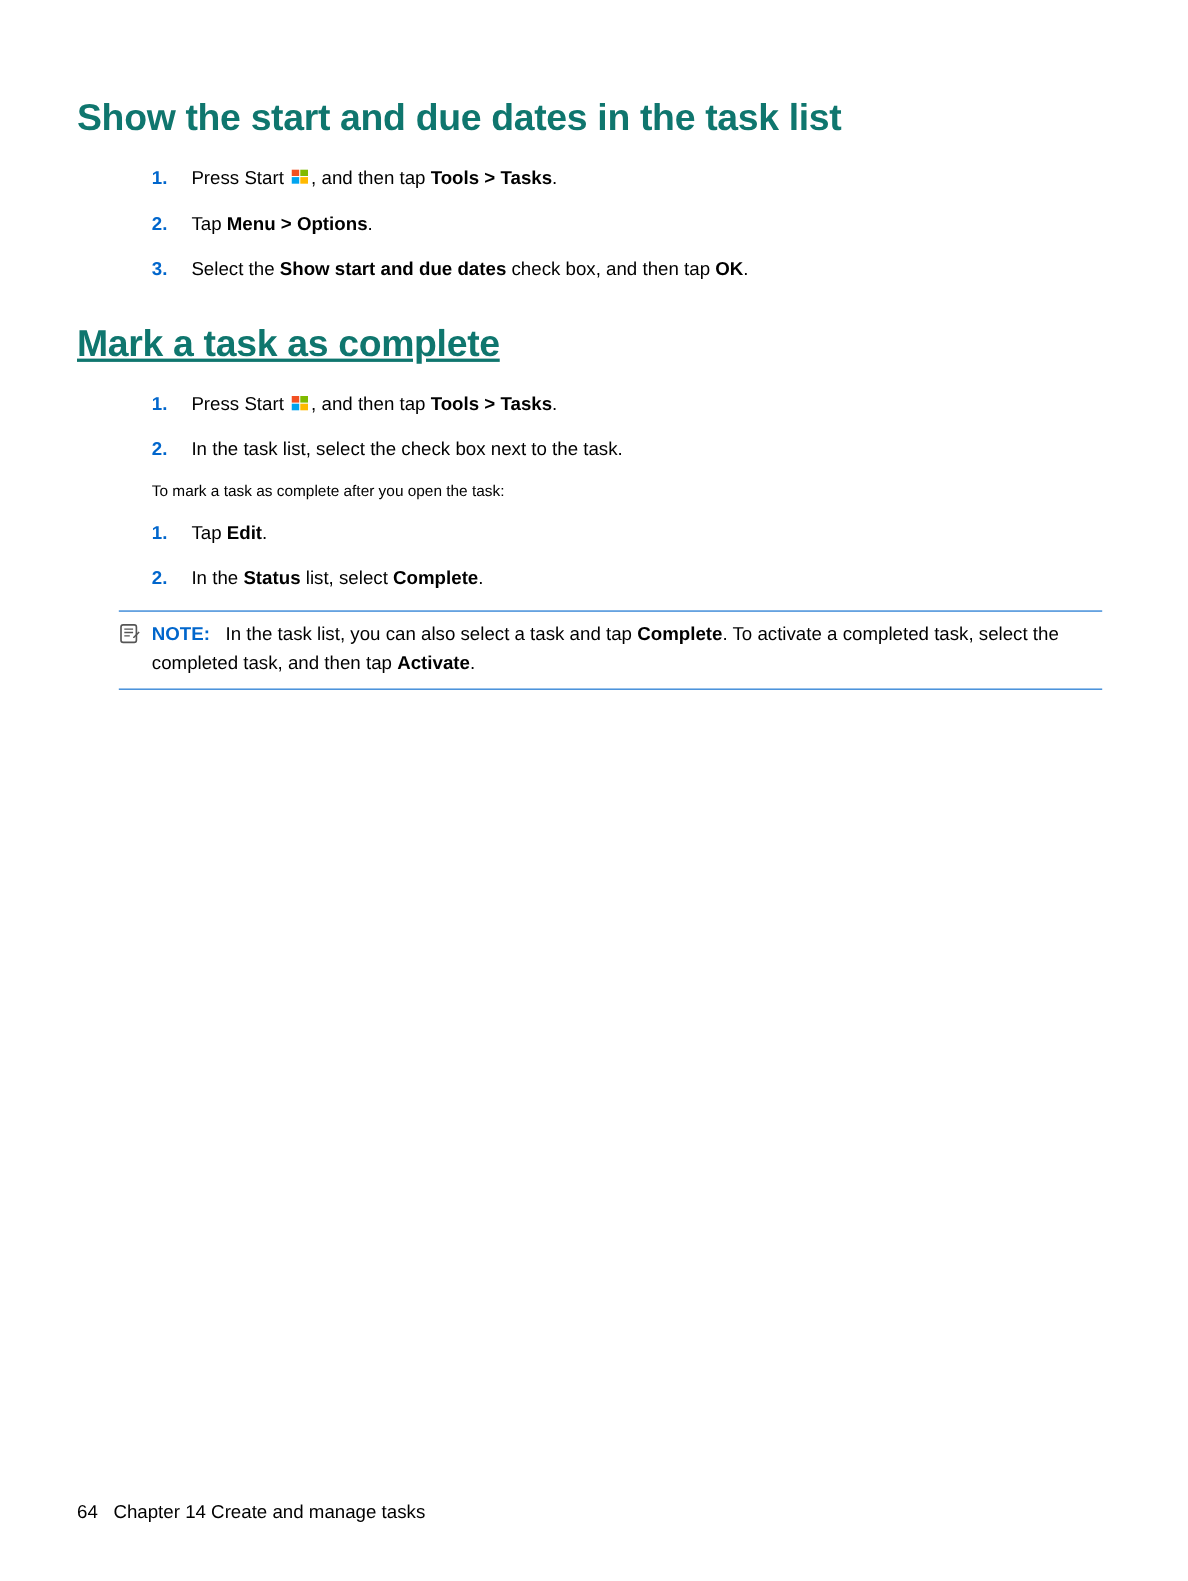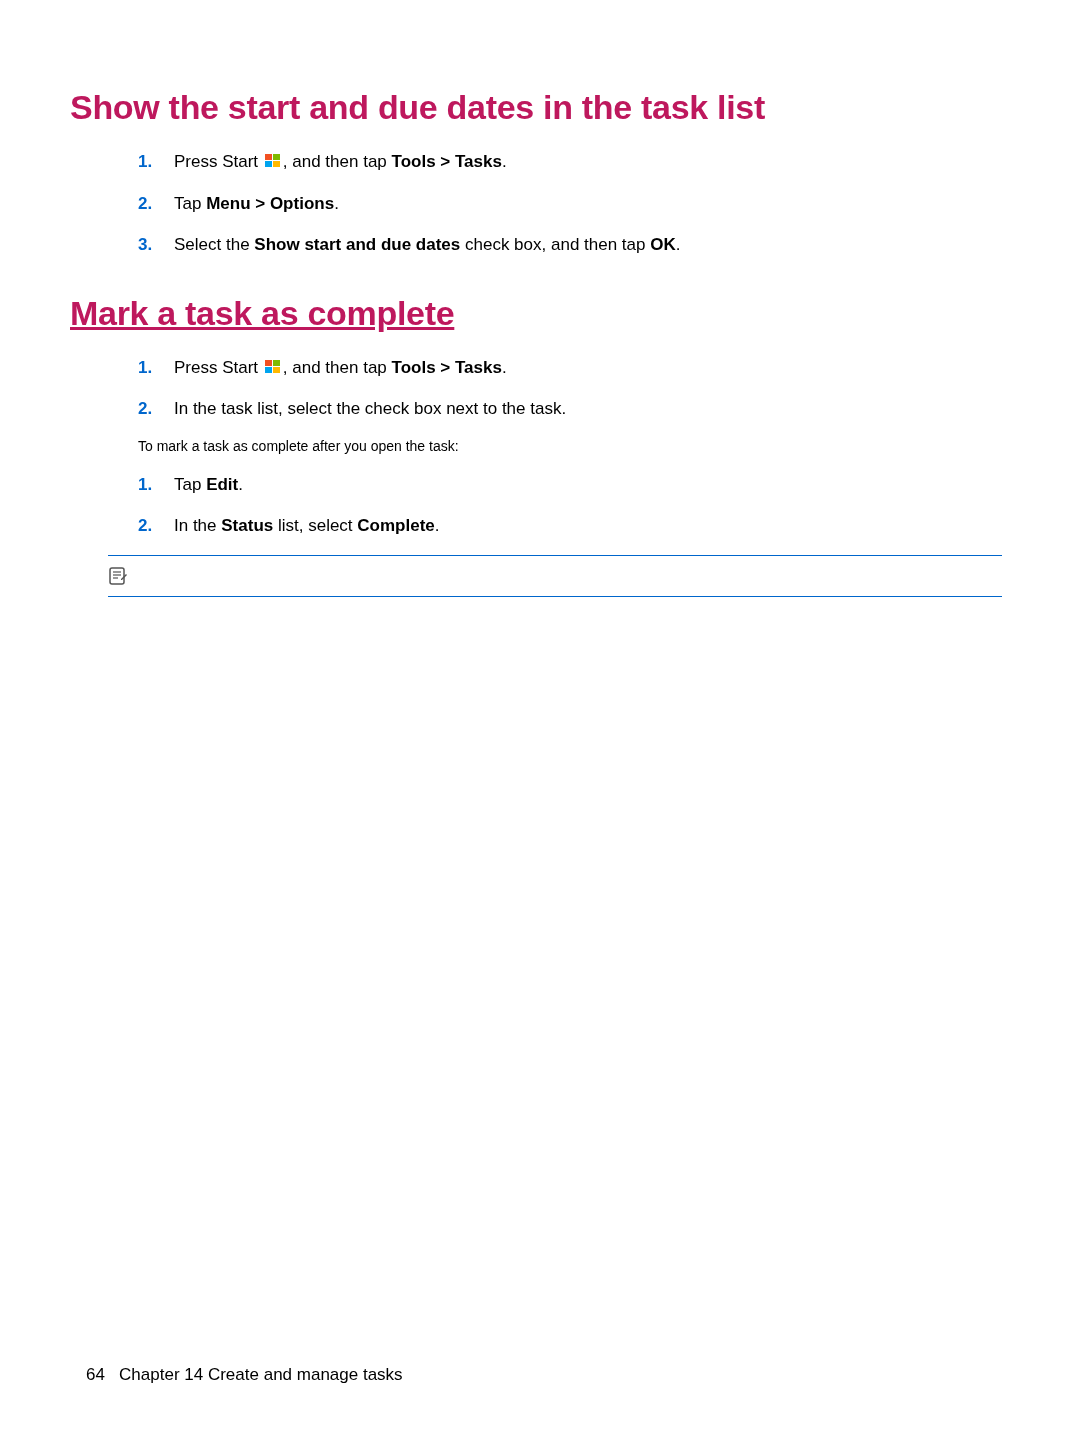--- a/index.html
+++ b/index.html
@@ -5,21 +5,21 @@
     * { margin: 0; padding: 0; box-sizing: border-box; }
     body {
       font-family: Arial, Helvetica, sans-serif;
       background: #fff;
       width: 1080px;
       height: 1437px;
       position: relative;
       padding: 88px 70px 0 70px;
     }
     .heading1 {
-      color: #be185d;
+      color: #0f766e;
       font-size: 34px;
       font-weight: bold;
       margin-bottom: 22px;
       letter-spacing: -0.3px;
     }
     .heading1.tight { margin-top: 36px; margin-bottom: 22px; text-decoration: underline; }
     .ol {
       margin-left: 68px;
       margin-bottom: 8px;
     }
@@ -69,21 +69,21 @@
     .note-icon {
       flex-shrink: 0;
       width: 20px;
       height: 20px;
       margin-top: 2px;
     }
     .note-body { flex: 1; color: #000; }
     .note-label { color: #0066cc; font-weight: bold; }
     .footer {
       position: absolute;
-      left: 86px;
+      left: 70px;
       bottom: 52px;
       font-size: 17px;
       color: #000;
     }
   </style>
 </head>
 <body>
 
 <h2 class="heading1">Show the start and due dates in the task list</h2>
 <div class="ol">
@@ -153,17 +153,21 @@
 <div class="note-block">
   <span class="note-icon">
     <svg viewBox="0 0 20 20">
         <rect x="2" y="2" width="14" height="16" rx="2" fill="none" stroke="#555" stroke-width="1.5"></rect>
         <line x1="5" y1="6" x2="13" y2="6" stroke="#555" stroke-width="1.2"></line>
         <line x1="5" y1="9" x2="13" y2="9" stroke="#555" stroke-width="1.2"></line>
         <line x1="5" y1="12" x2="10" y2="12" stroke="#555" stroke-width="1.2"></line>
         <path d="M13 13 L18 8 L19 9 L14 14 L13 14 Z" fill="#555"></path>
       </svg>
   </span>
+  <span class="note-body">
+    <span class="note-label">NOTE:</span>
+    &nbsp;&nbsp;<span>In the task list, you can also select a task and tap </span><span class="bold">Complete</span><span>. To activate a completed task, select the completed task, and then tap </span><span class="bold">Activate</span><span>.</span>
+  </span>
 </div>
 
 <div class="footer">
   <span>64</span>&nbsp;&nbsp;&nbsp;<span>Chapter 14   Create and manage tasks</span>
 </div>
 
 </body></html>

